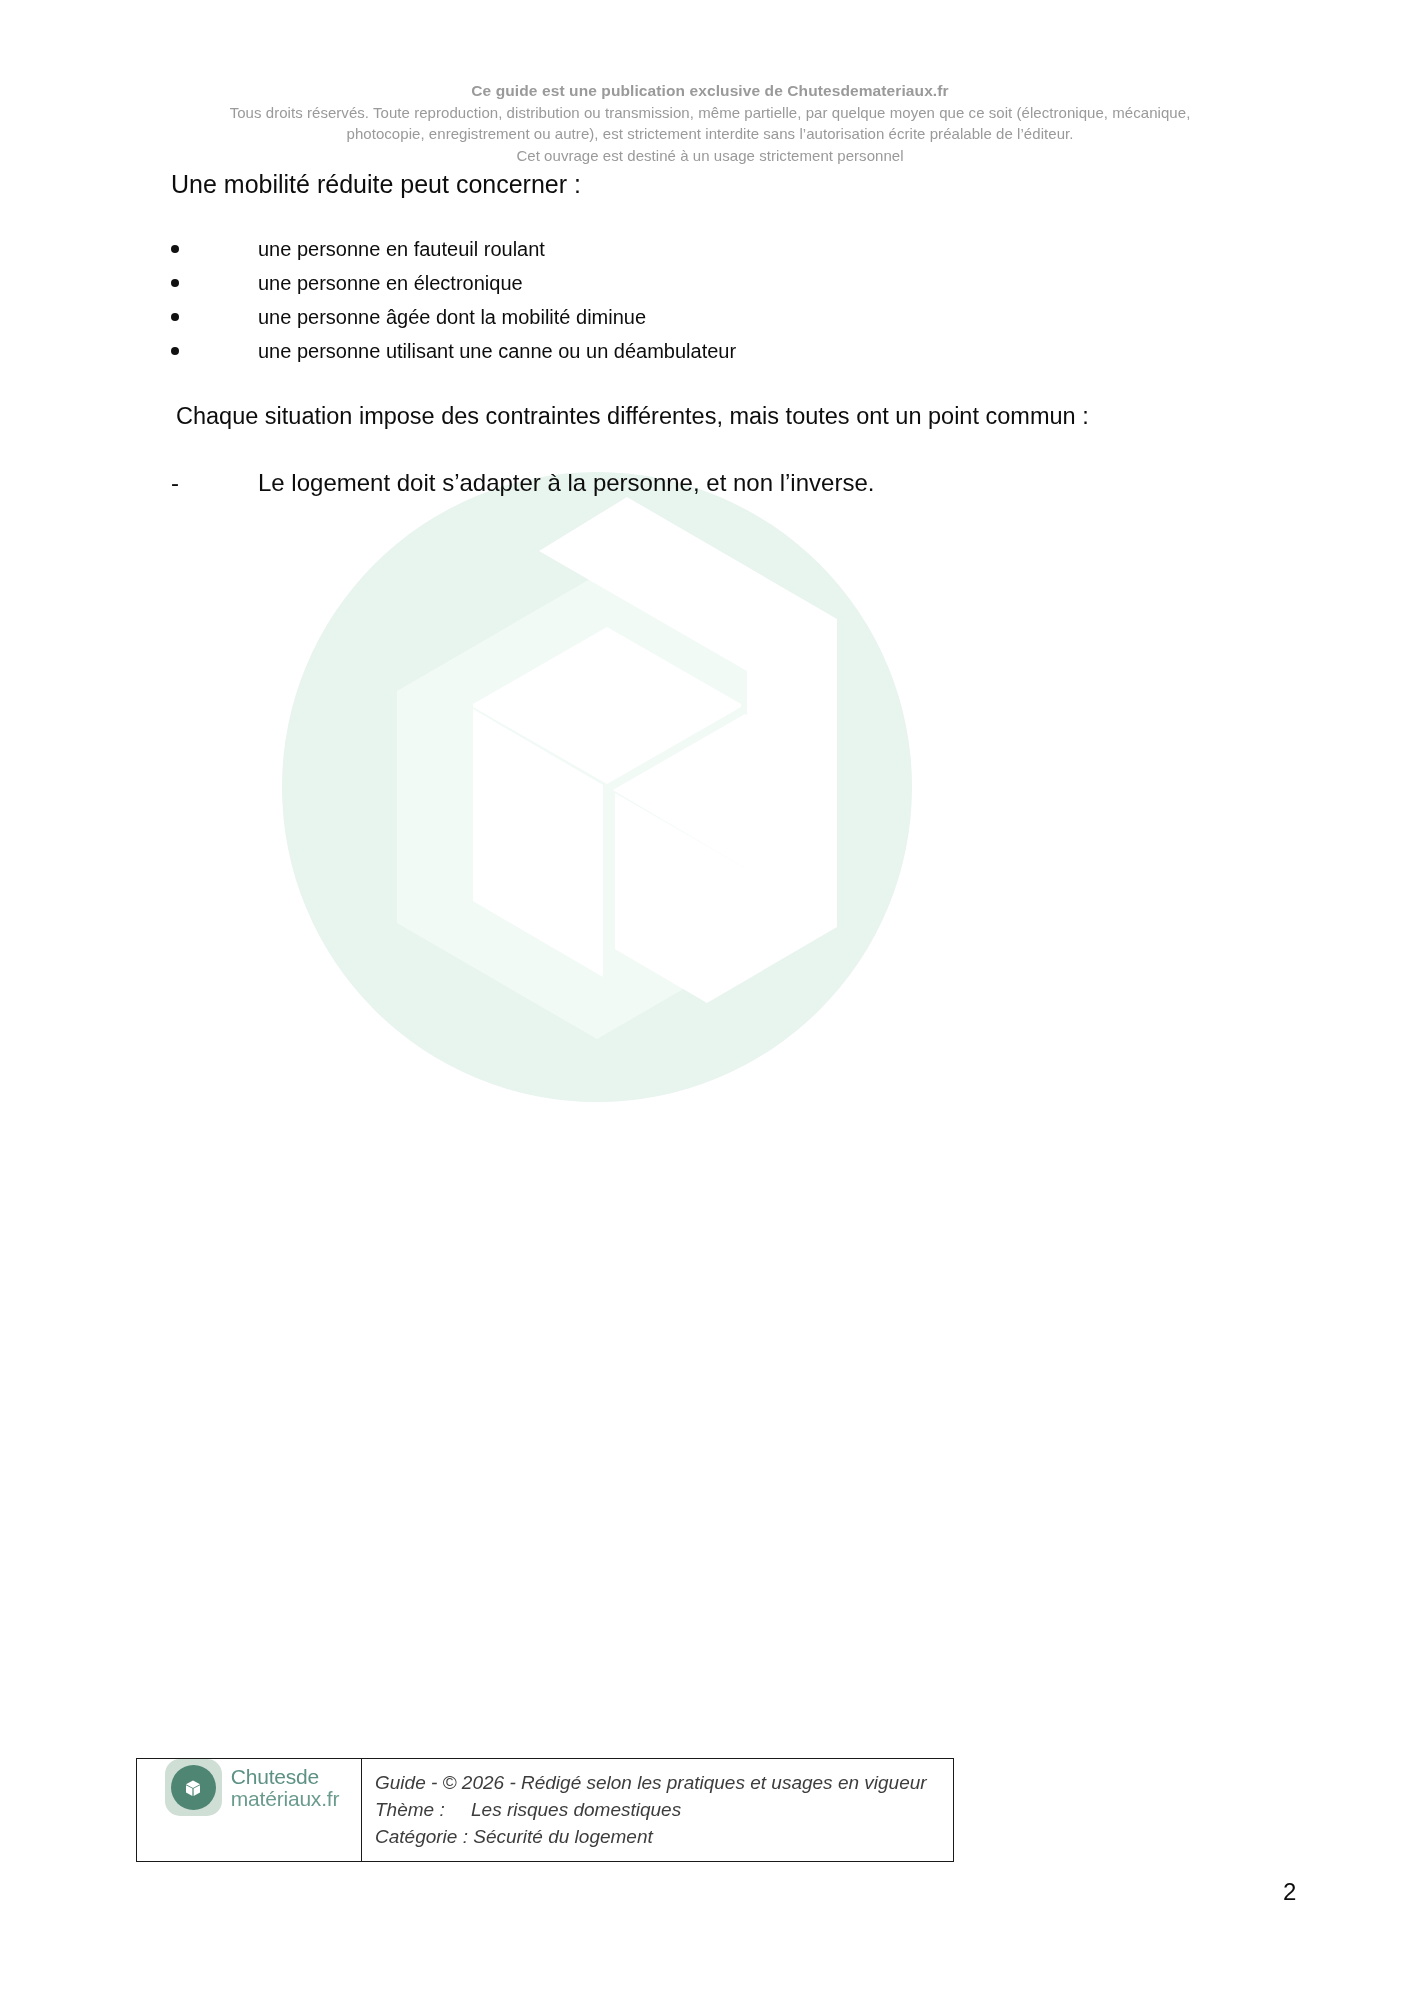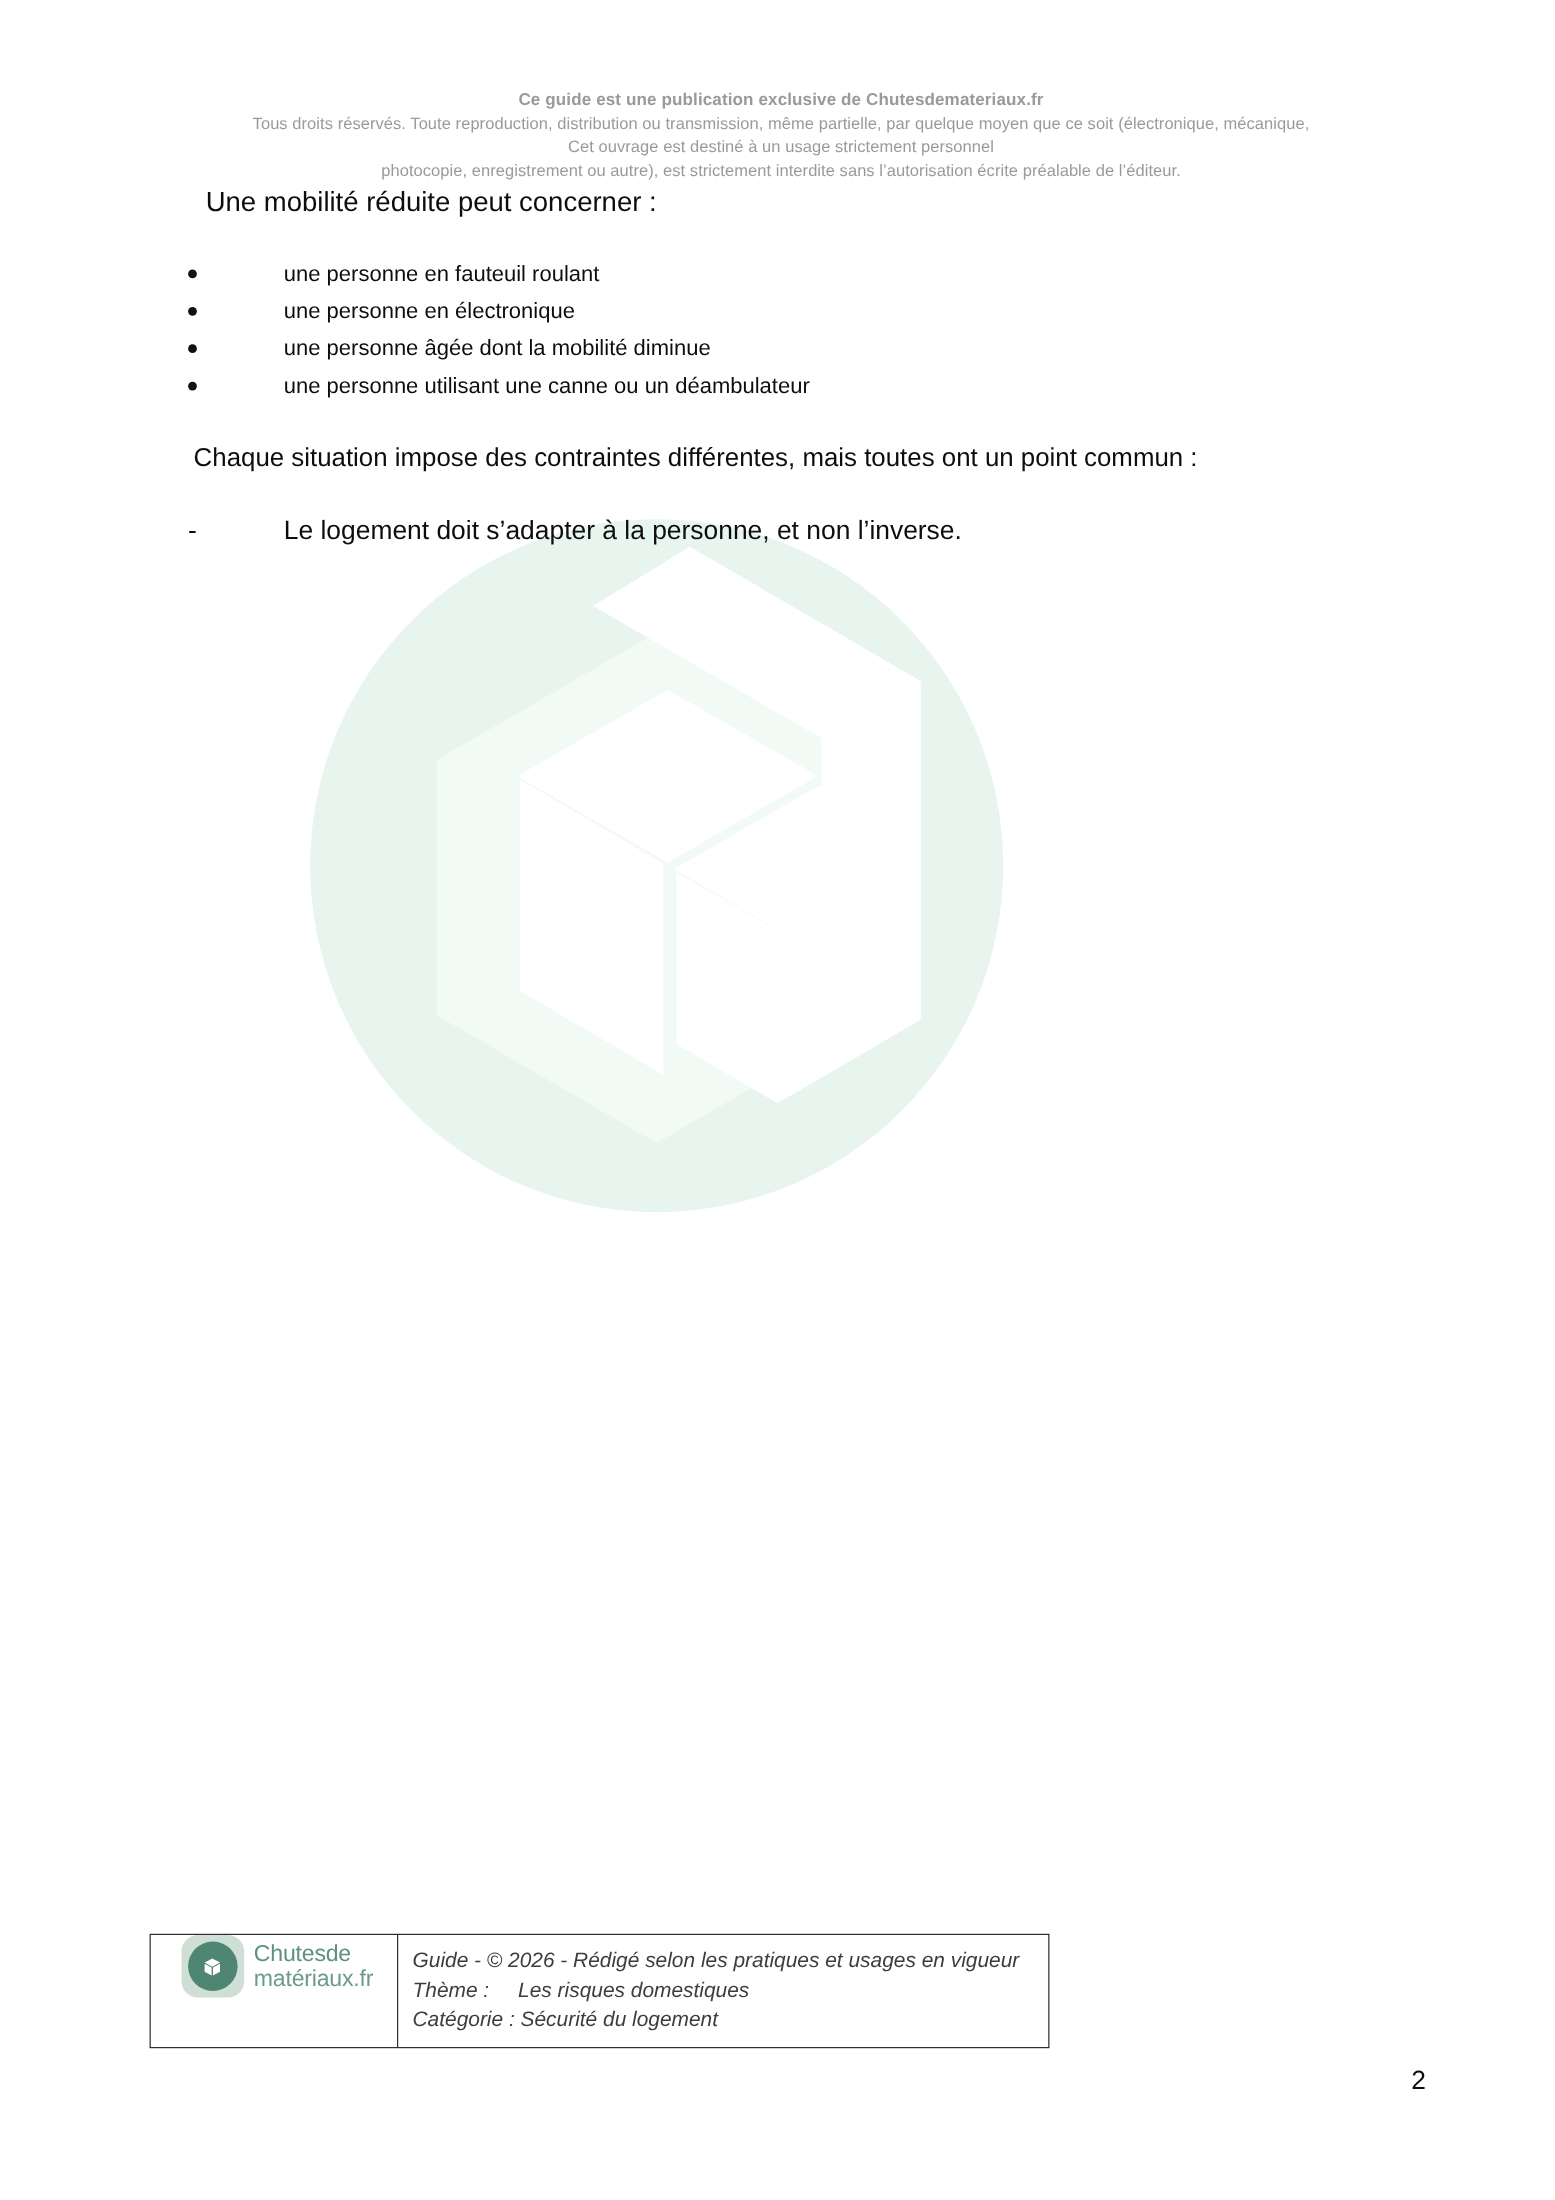--- a/index.html
+++ b/index.html
@@ -52,21 +52,20 @@
     left: 0;
     width: 1414px;
   }
   .intro-line {
     position: absolute;
     top: 0px;
     left: 171px;
     font-size: 25px;
     color: #0d0d0d;
     white-space: nowrap;
-    margin-left: 16px;
   }
 
   .bullet-list {
     position: absolute;
     top: 62px;
     left: 171px;
     width: 1000px;
     list-style: none;
     margin: 0;
     padding: 0;
@@ -214,22 +213,22 @@
   }
 </style>
 </head>
 <body>
 
 <div class="page">
 
   <div class="header-notice">
     <div class="line-strong">Ce guide est une publication exclusive de Chutesdemateriaux.fr</div>
     <div class="line">Tous droits réservés. Toute reproduction, distribution ou transmission, même partielle, par quelque moyen que ce soit (électronique, mécanique,</div>
+    <div class="line">photocopie, enregistrement ou autre), est strictement interdite sans l’autorisation écrite préalable de l’éditeur.</div>
     <div class="line">Cet ouvrage est destiné à un usage strictement personnel</div>
-    <div class="line">photocopie, enregistrement ou autre), est strictement interdite sans l’autorisation écrite préalable de l’éditeur.</div>
   </div>
 
   <div class="watermark">
     <svg viewBox="0 0 640 660" xmlns="http://www.w3.org/2000/svg" aria-hidden="true">
       <circle cx="320" cy="330" r="315" fill="#e8f4ee"></circle>
       <path d="M320 118 L520 234 L520 466 L320 582 L120 466 L120 234 Z" fill="#f2faf6"></path>
       <path d="M368 100 L568 216 L568 452 L368 568 L168 452 L168 216 Z" fill="#ffffff" opacity="0"></path>
 
       <path d="M196 247 L330 170 L464 247 L464 250 L330 327 L196 250 Z" fill="#ffffff"></path>
       <path d="M196 252 L326 328 L326 520 L196 444 Z" fill="#ffffff"></path>

